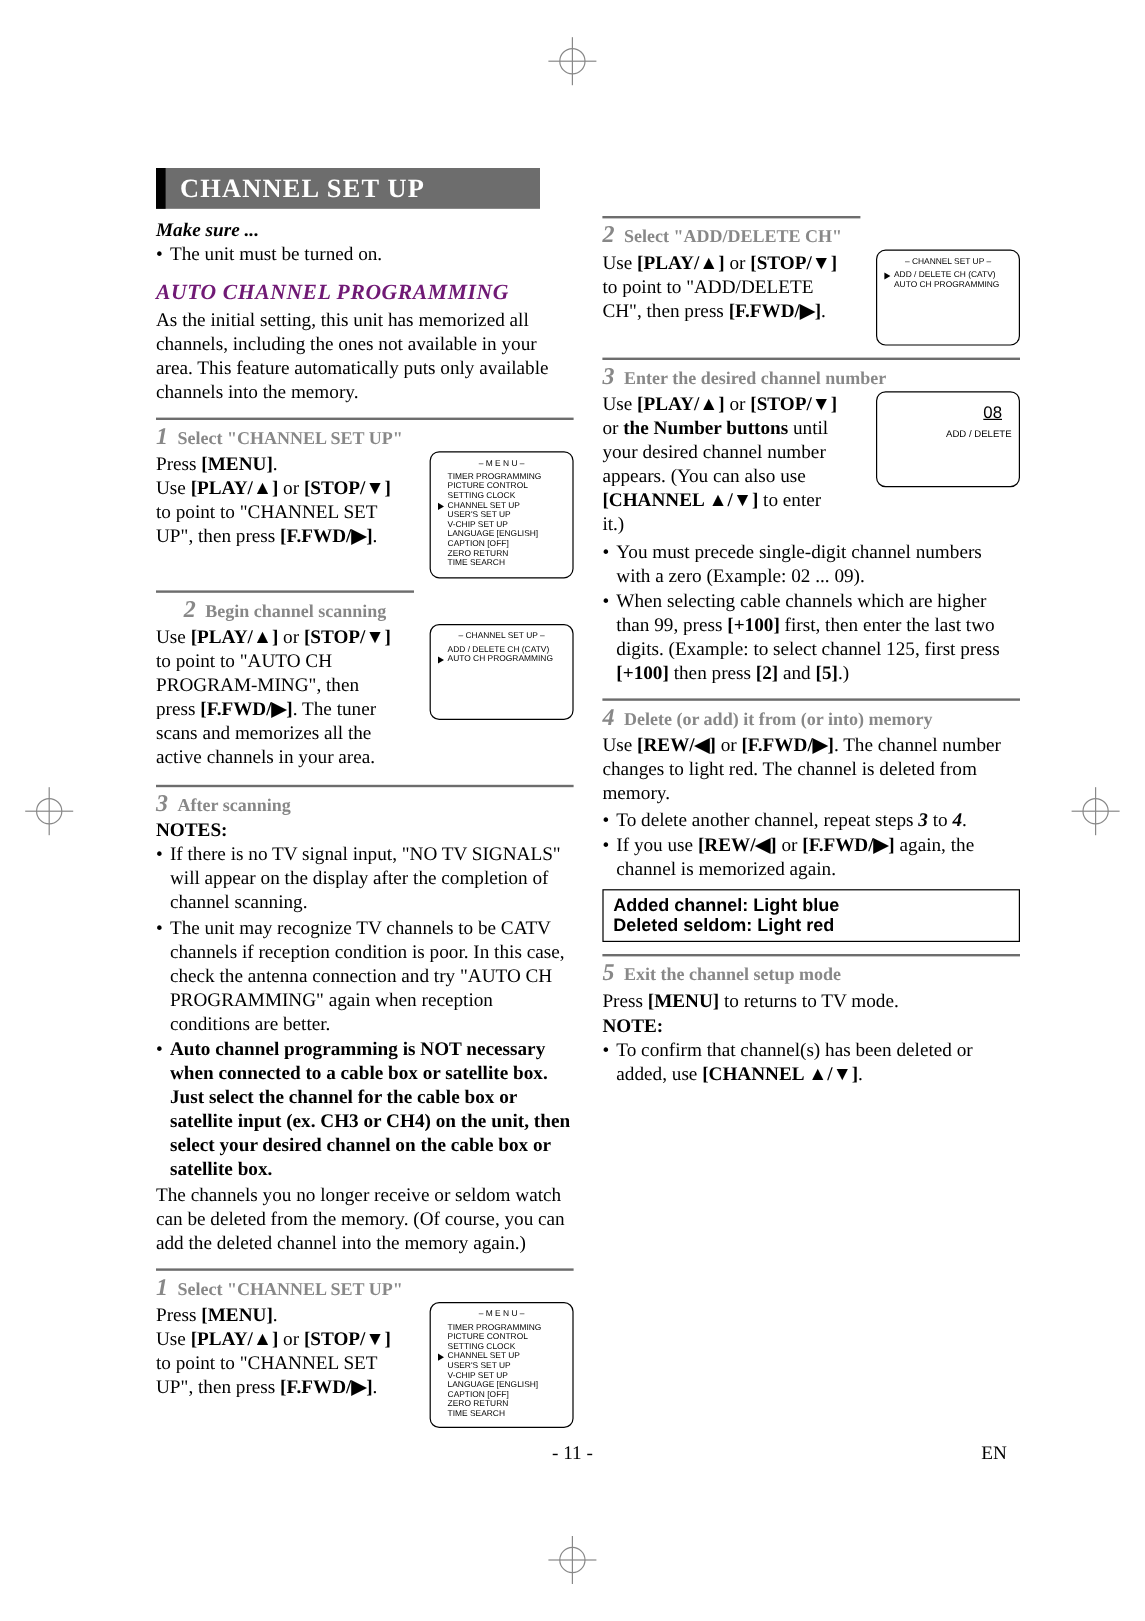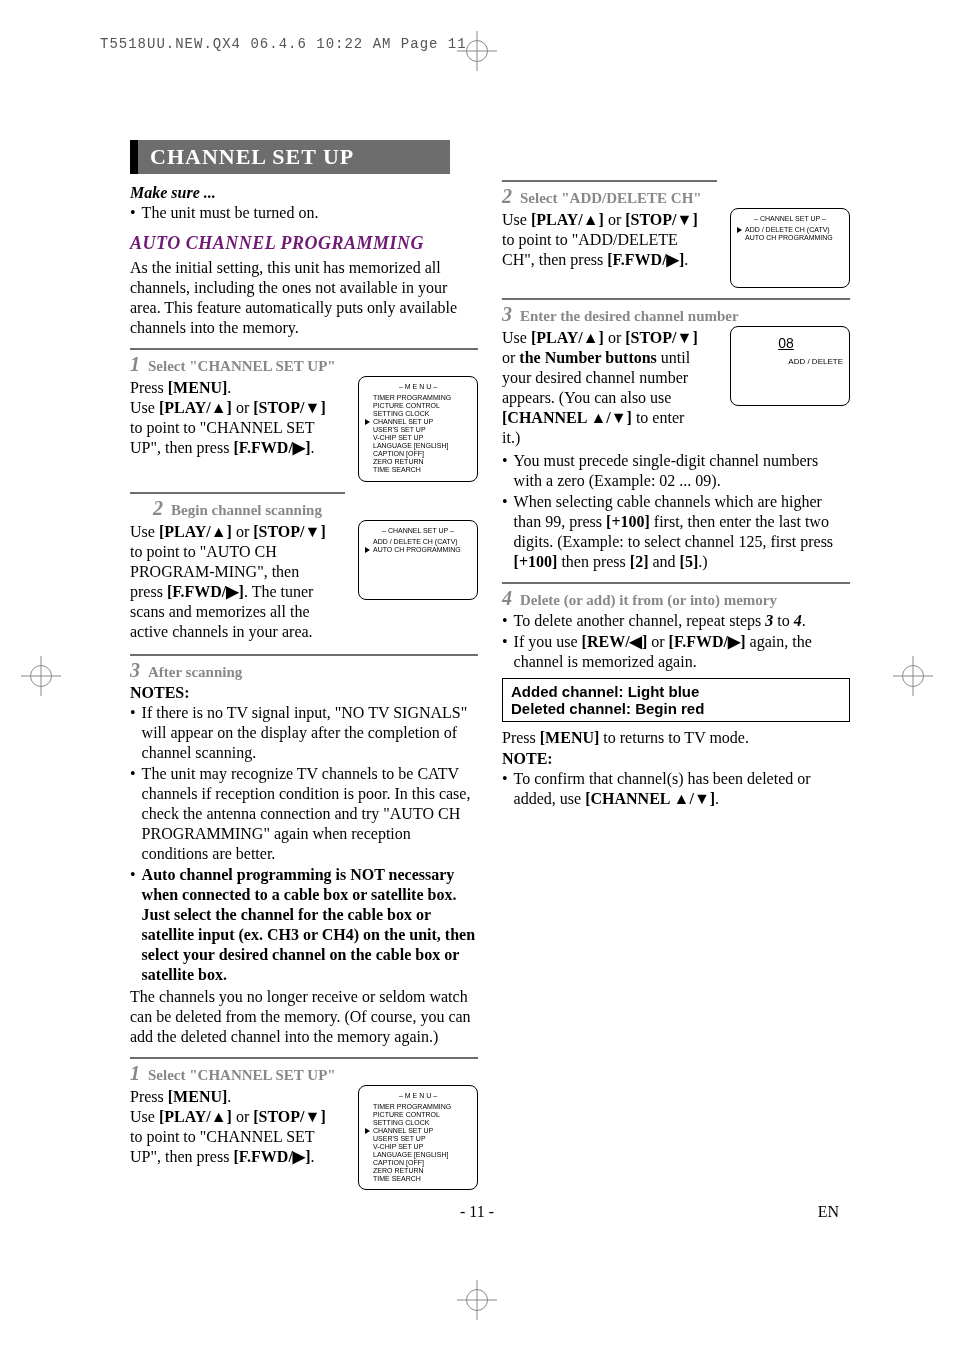--- a/index.html
+++ b/index.html
@@ -147,21 +147,21 @@
     border-bottom: 3px solid transparent;
     border-left: 5px solid #000;
     flex: 0 0 auto;
   }
   .osd .spacer {
     width: 5px; flex: 0 0 auto;
   }
   .osd.tall { min-height: 80px; }
   .osd .big-num {
     font-size: 14px;
-    text-align: center;
+    text-align: right;
     padding: 2px 8px 6px 0;
     text-decoration: underline;
   }
   .osd .centered { text-align: right; }
 
   .notes-label { font-weight: bold; font-size: 16px; margin-top: 2px; }
   .callout-box {
     border: 1px solid #000;
     padding: 4px 8px;
     margin: 6px 0;
@@ -187,21 +187,20 @@
     right: 115px;
     font-size: 16px;
   }
   b { font-weight: bold; }
 </style>
 </head>
 <body>
 
 <div class="page">
 
-  <div class="prepress-header">T5518UU.NEW.QX4  06.4.6  10:22 AM  Page 11</div>
 
   <div class="registration top">
       <div class="reg-circle"></div>
     </div>
   <div class="registration left">
       <div class="reg-circle"></div>
     </div>
   <div class="registration right">
       <div class="reg-circle"></div>
     </div>
@@ -419,34 +418,41 @@
         </div>
         <div class="bullet-row">
           <span class="bullet-dot">•</span>
           <span class="bullet-txt">When selecting cable channels which are higher than 99, press <b>[+100]</b> first, then enter the last two digits. (Example: to select channel 125, first press <b>[+100]</b> then press <b>[2]</b> and <b>[5]</b>.)</span>
         </div>
 
         <div class="step-label">
           <span class="step-num">4</span>
           <span class="step-title">Delete (or add) it from (or into) memory</span>
         </div>
+        <div class="body-text">
+          Use <b>[REW/<span class="glyph">◀</span>]</b> or <b>[F.FWD/<span class="glyph">▶</span>]</b>. The channel number changes to light red. The channel is deleted from memory.
+        </div>
         <div class="bullet-row">
           <span class="bullet-dot">•</span>
           <span class="bullet-txt">To delete another channel, repeat steps <b><i>3</i></b> to <b><i>4</i></b>.</span>
         </div>
         <div class="bullet-row">
           <span class="bullet-dot">•</span>
           <span class="bullet-txt">If you use <b>[REW/<span class="glyph">◀</span>]</b> or <b>[F.FWD/<span class="glyph">▶</span>]</b> again, the channel is memorized again.</span>
         </div>
 
         <div class="callout-box">
           <div>Added channel: Light blue</div>
-          <div>Deleted channel: Begin red</div>
-        </div>
-
+          <div>Deleted seldom: Light red</div>
+        </div>
+
+        <div class="step-label">
+          <span class="step-num">5</span>
+          <span class="step-title">Exit the channel setup mode</span>
+        </div>
         <div class="body-text">
           Press <b>[MENU]</b> to returns to TV mode.
         </div>
         <div class="notes-label">NOTE:</div>
         <div class="bullet-row">
           <span class="bullet-dot">•</span>
           <span class="bullet-txt">To confirm that channel(s) has been deleted or added, use <b>[CHANNEL <span class="glyph">▲</span>/<span class="glyph">▼</span>]</b>.</span>
         </div>
 
       </div>

